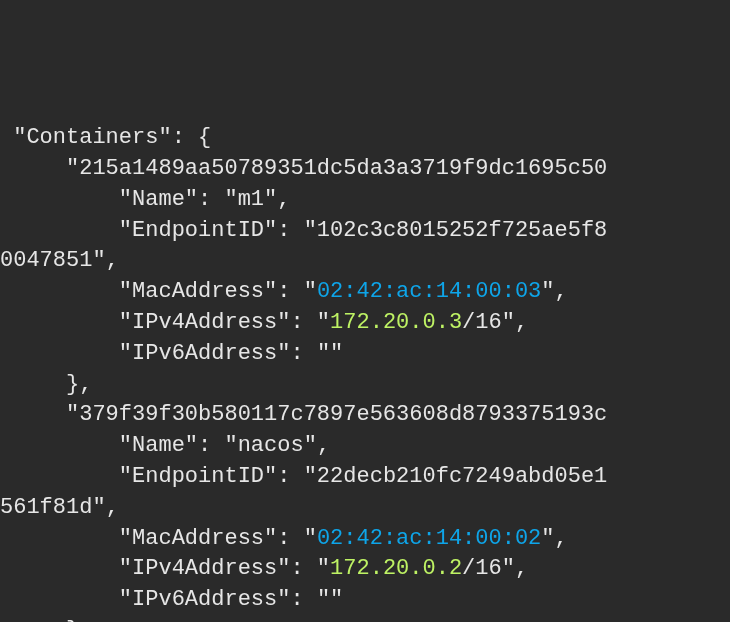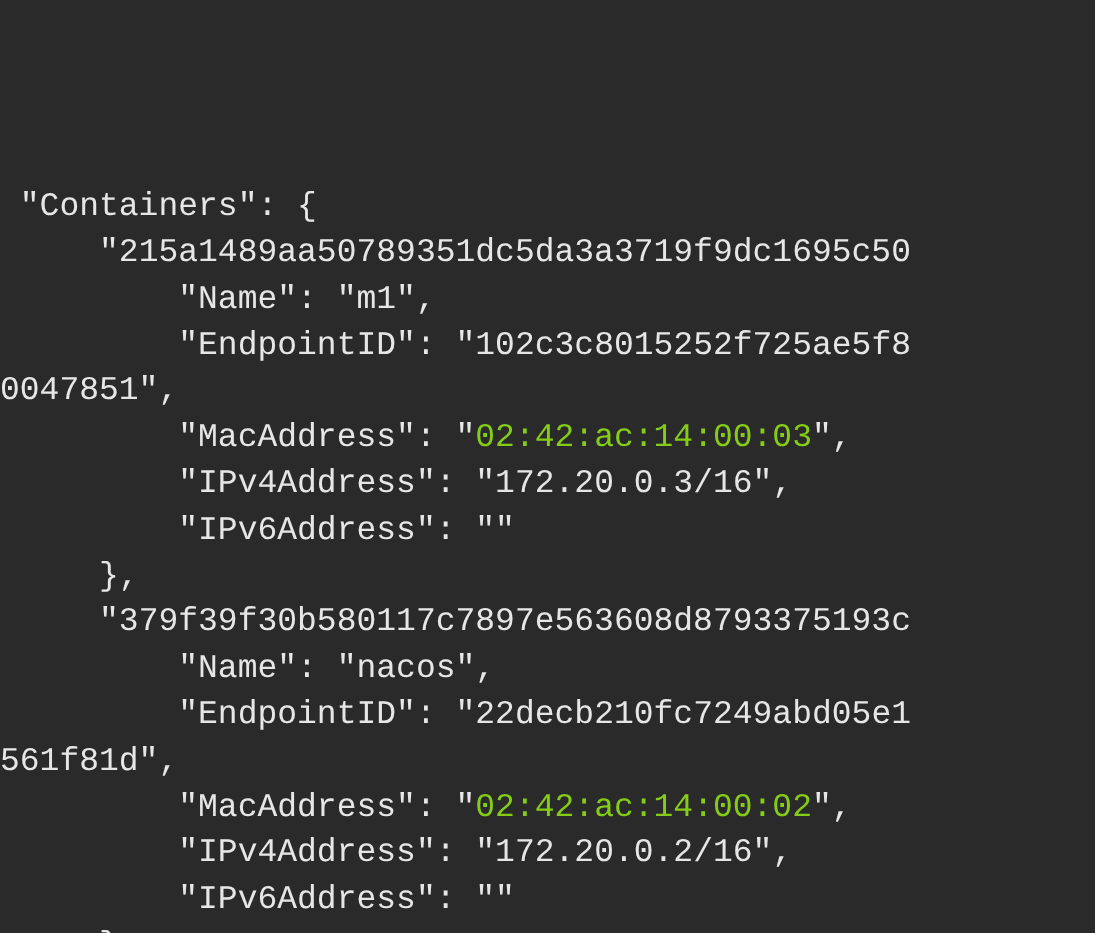--- a/index.html
+++ b/index.html
@@ -11,22 +11,22 @@
       line-height: 1.4;
       padding: 0;
       overflow: hidden;
       width: 730px;
       height: 622px;
       white-space: pre;
     }
     .code-container {
       white-space: pre;
     }
-    .mac { color: #84cc16; }
-    .ip { color: #e5e5e5; }
+    .mac { color: #0ea5e9; }
+    .ip { color: #bef264; }
   </style>
 </head>
 <body>
 
 
 
 <div class="code-container"><span> <span>"Containers"</span>: {</span>
 <span>     <span>"215a1489aa50789351dc5da3a3719f9dc1695c50</span></span>
 <span>         <span>"Name"</span>: <span>"m1"</span>,</span>
 <span>         <span>"EndpointID"</span>: <span>"102c3c8015252f725ae5f8</span></span>

